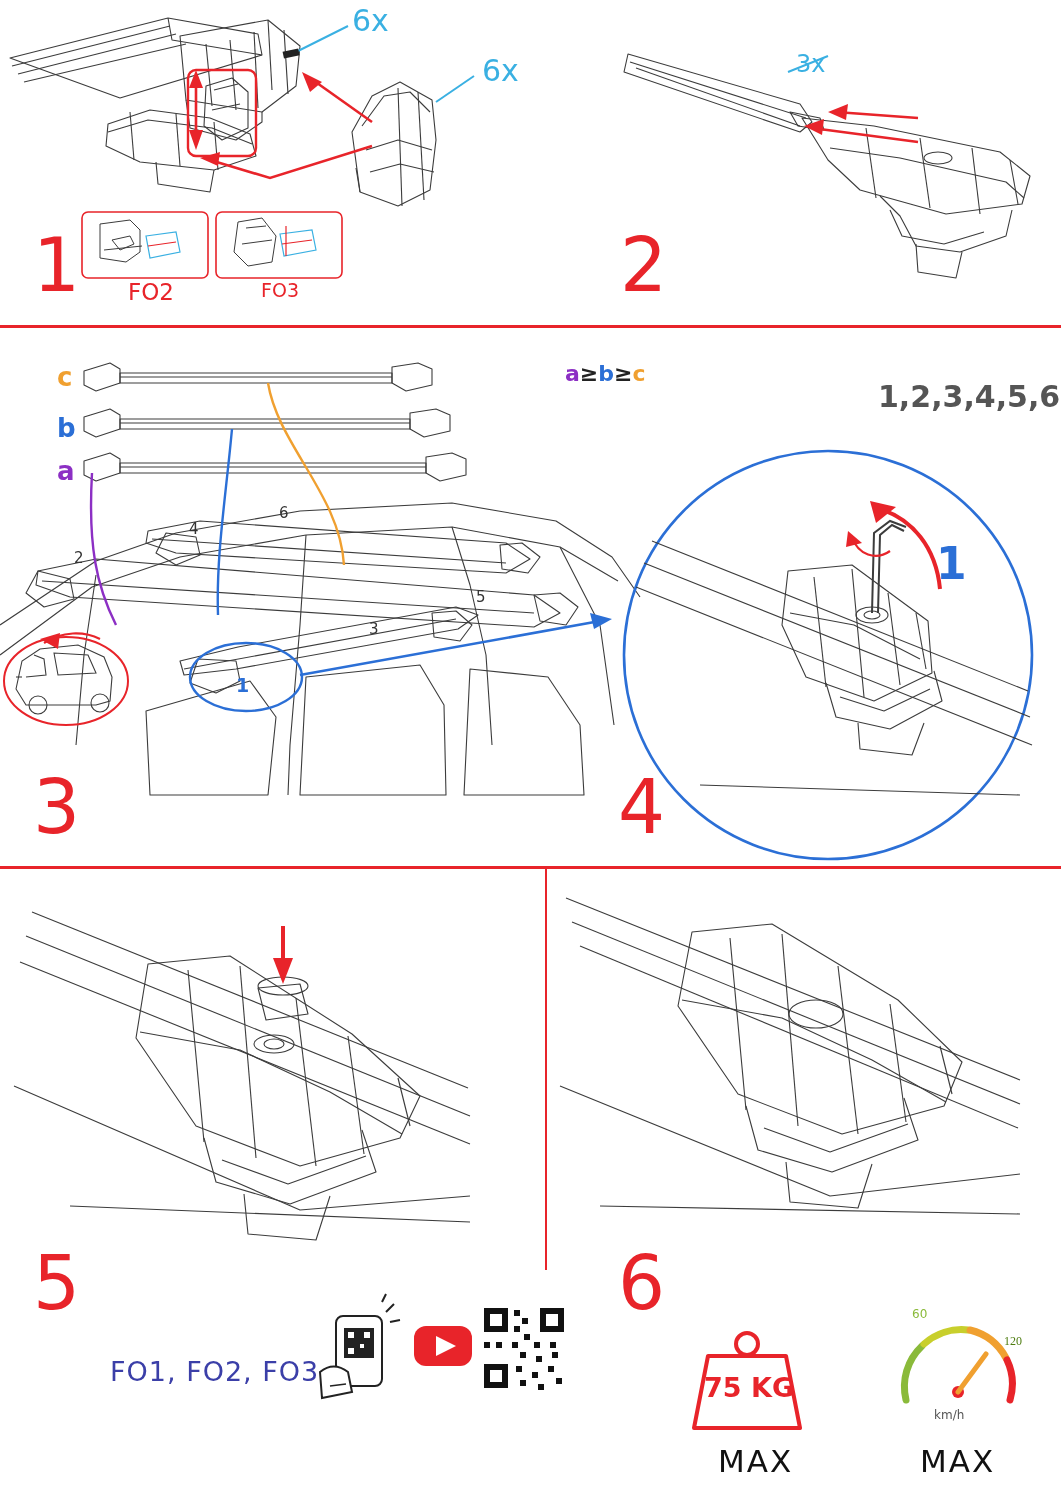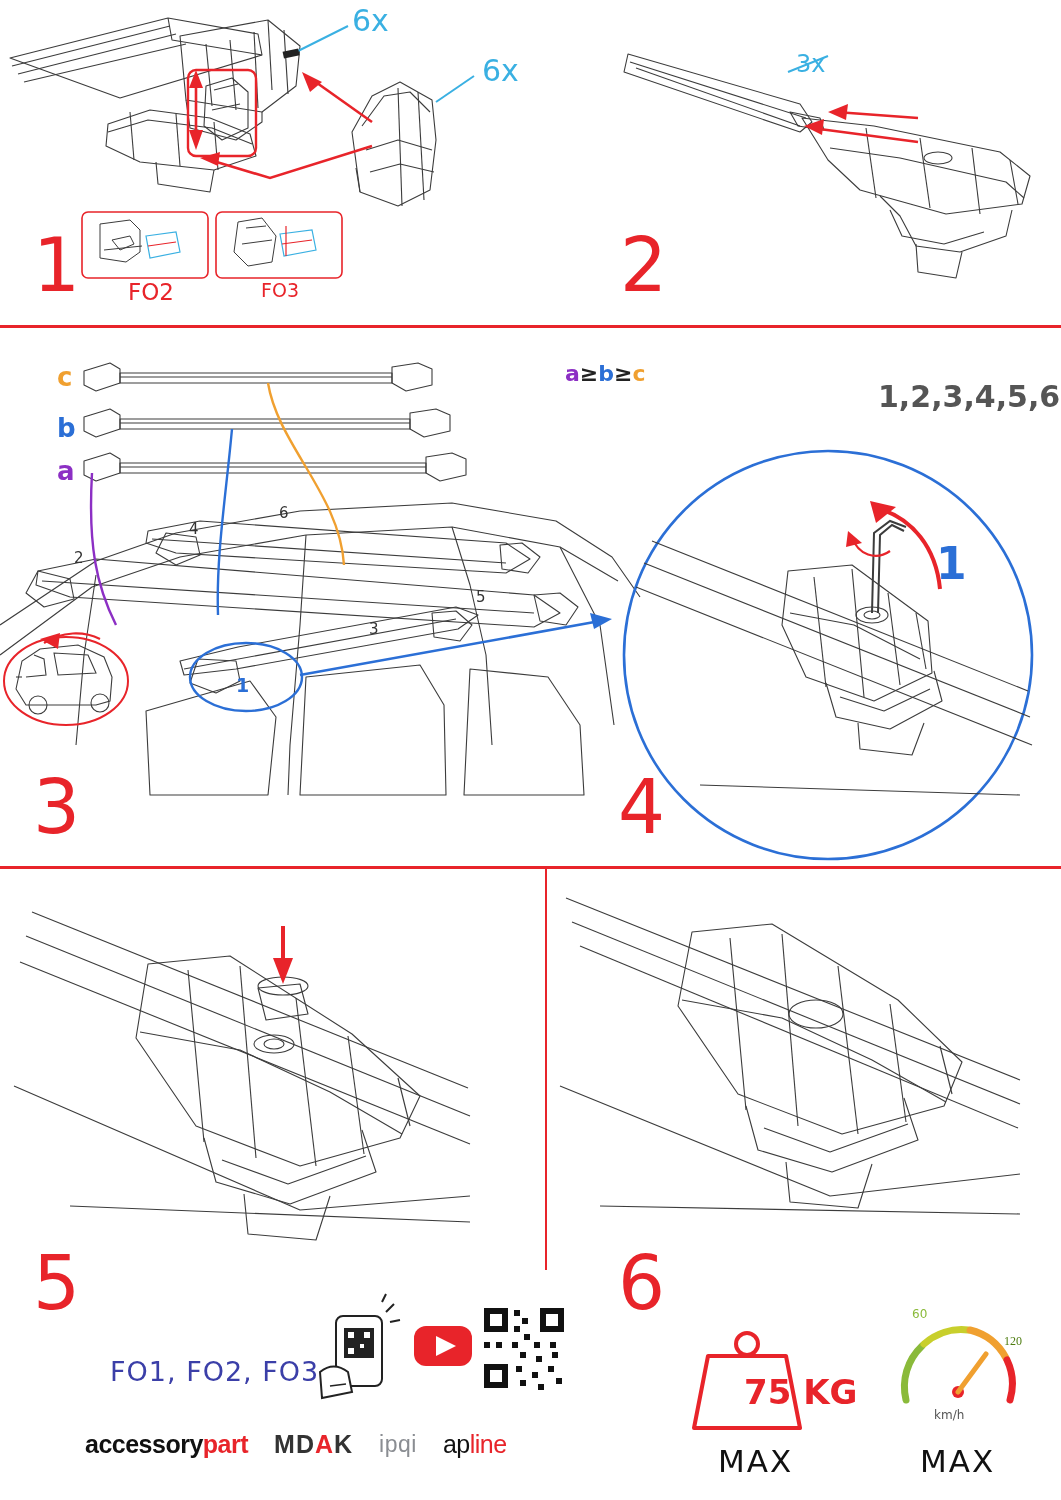--- a/index.html
+++ b/index.html
@@ -153,22 +153,22 @@
     color: #111;
     font-family: "DejaVu Sans", sans-serif;
     letter-spacing: 2px;
     text-align: right;
   }
   .max-weight { left: 718px; top: 1443px; }
   .max-speed  { left: 920px; top: 1443px; }
 
   .weight-text {
     position: absolute;
-    left: 744px; top: 1372px;
-    font-size: 34px;
+    left: 704px; top: 1372px;
+    font-size: 27px;
     color: #e8242a;
     font-family: "DejaVu Sans", sans-serif;
     font-weight: bold;
   }
   .kmh-text {
     position: absolute;
     left: 934px; top: 1408px;
     font-size: 12px;
     color: #555;
     font-family: "DejaVu Sans", sans-serif;
@@ -577,20 +577,14 @@
     </g>
   </svg>
 
   <div class="gauge-60">60</div>
   <div class="gauge-120">120</div>
   <div class="kmh-text">km/h</div>
   <div class="weight-text">75 KG</div>
   <div class="max-label max-weight">MAX</div>
   <div class="max-label max-speed">MAX</div>
 
-  <div class="brands">
-    <span class="brand-accessorypart"><span>accessory</span><span class="part">part</span></span>
-    <span class="brand-mdak"><span>MD</span><span class="a">A</span><span>K</span></span>
-    <span class="brand-ipqi">ipqi</span>
-    <span class="brand-apline"><span>ap</span><span class="line">line</span></span>
-  </div>
 
 </div>
 
 </body></html>

